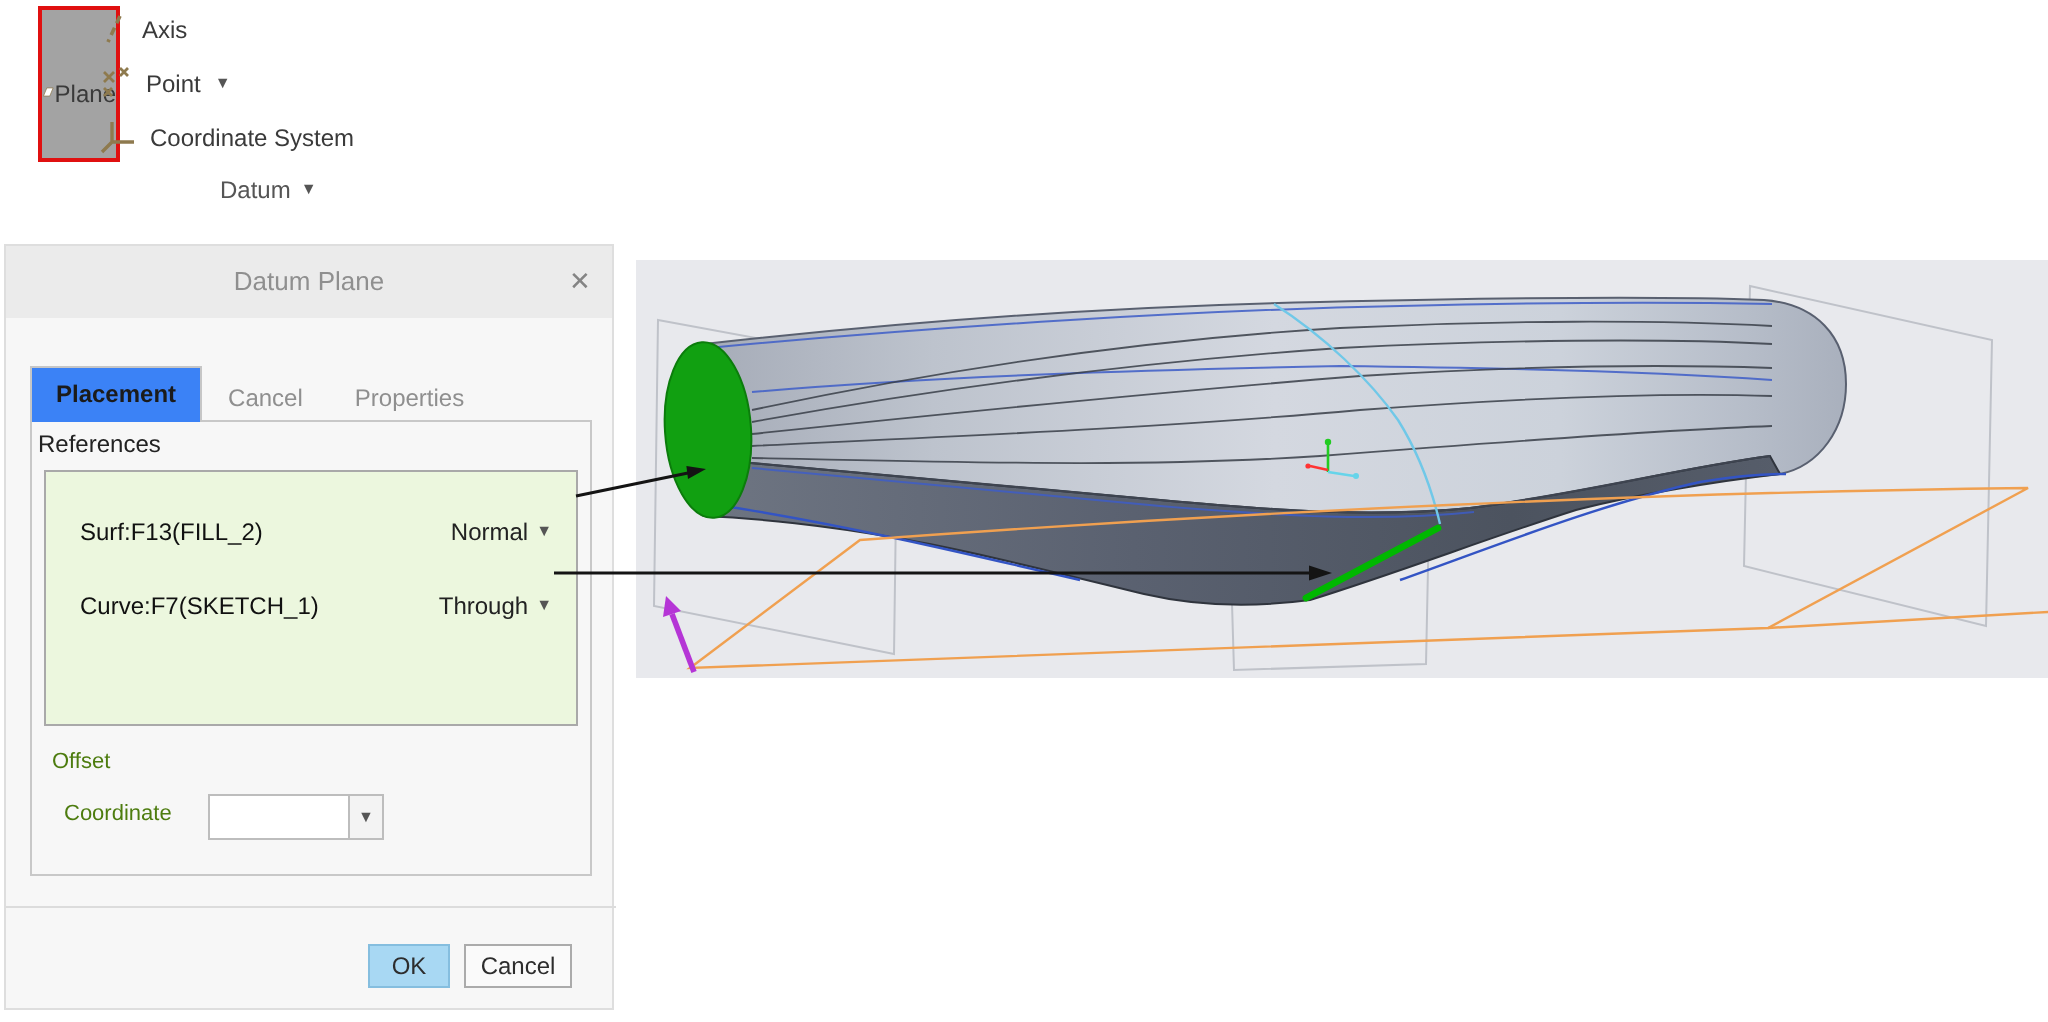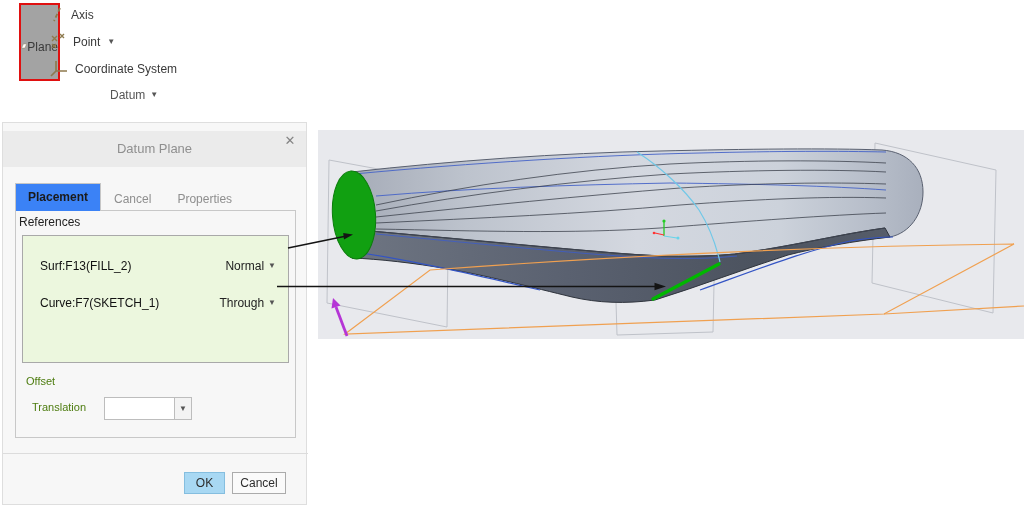--- a/index.html
+++ b/index.html
@@ -15,21 +15,21 @@
   .plane-btn svg{margin-top:7px;}
   .plane-label{font-size:12px;color:#3a3a3a;margin-top:9px;}
   .rrow{display:flex;align-items:center;gap:7px;font-size:12px;color:#3a3a3a;white-space:nowrap;}
   .caret{font-size:8px;color:#555;line-height:1;}
   .datum-row{left:78px;top:88px;font-size:12px;color:#555;display:flex;gap:5px;align-items:center;margin-left:32px;}
 
   
   .dialog{left:2px;top:122px;width:305px;height:383px;background:#f7f7f7;
           border:1px solid #dedede;box-sizing:border-box;}
   .dlg-title{left:0;top:0;width:100%;height:36px;background:#ebebeb;
-             text-align:center;line-height:36px;font-size:13px;color:#8f8f8f;margin-top:8px;}
+             text-align:center;line-height:36px;font-size:13px;color:#8f8f8f;}
   .dlg-close{right:6px;top:8px;width:20px;height:20px;text-align:center;line-height:20px;
              font-size:13px;color:#848484;cursor:pointer;}
   .tabs{left:12px;top:61px;height:27px;display:flex;align-items:flex-end;}
   .tab{height:26px;line-height:26px;padding:0 12px;font-size:12px;color:#8f8f8f;
        cursor:pointer;border:1px solid transparent;border-bottom:none;box-sizing:border-box;}
   .tab.active{background:#3b82f6;border-color:#c6c6c6;color:#1b1b1b;font-weight:bold;
               position:relative;z-index:2;height:28px;line-height:27px;}
   .panel{left:12px;top:87px;width:281px;height:228px;border:1px solid #c8c8c8;box-sizing:border-box;}
   .refs-label{left:3px;top:4px;font-size:12px;color:#222;}
   .ref-list{left:6px;top:24px;width:267px;height:128px;background:#ecf7de;
@@ -120,21 +120,21 @@
         <div class="ref-row">
           <span class="ref-name">Curve:F7(SKETCH_1)</span>
           <span class="constraint">
             <span>Through</span>
             <span class="caret">▼</span>
           </span>
         </div>
       </div>
 
       <div class="abs dim offset-label">Offset</div>
-      <div class="abs dim trans-label">Translation</div>
+      <div class="abs dim trans-label">Coordinate</div>
       <div class="abs combo">
         <input disabled="" value="" style="">
         <span class="drop">
           <span class="caret">▼</span>
         </span>
       </div>
     </div>
 
     <div class="abs separator"></div>
     <div class="abs btn btn-ok">OK</div>

